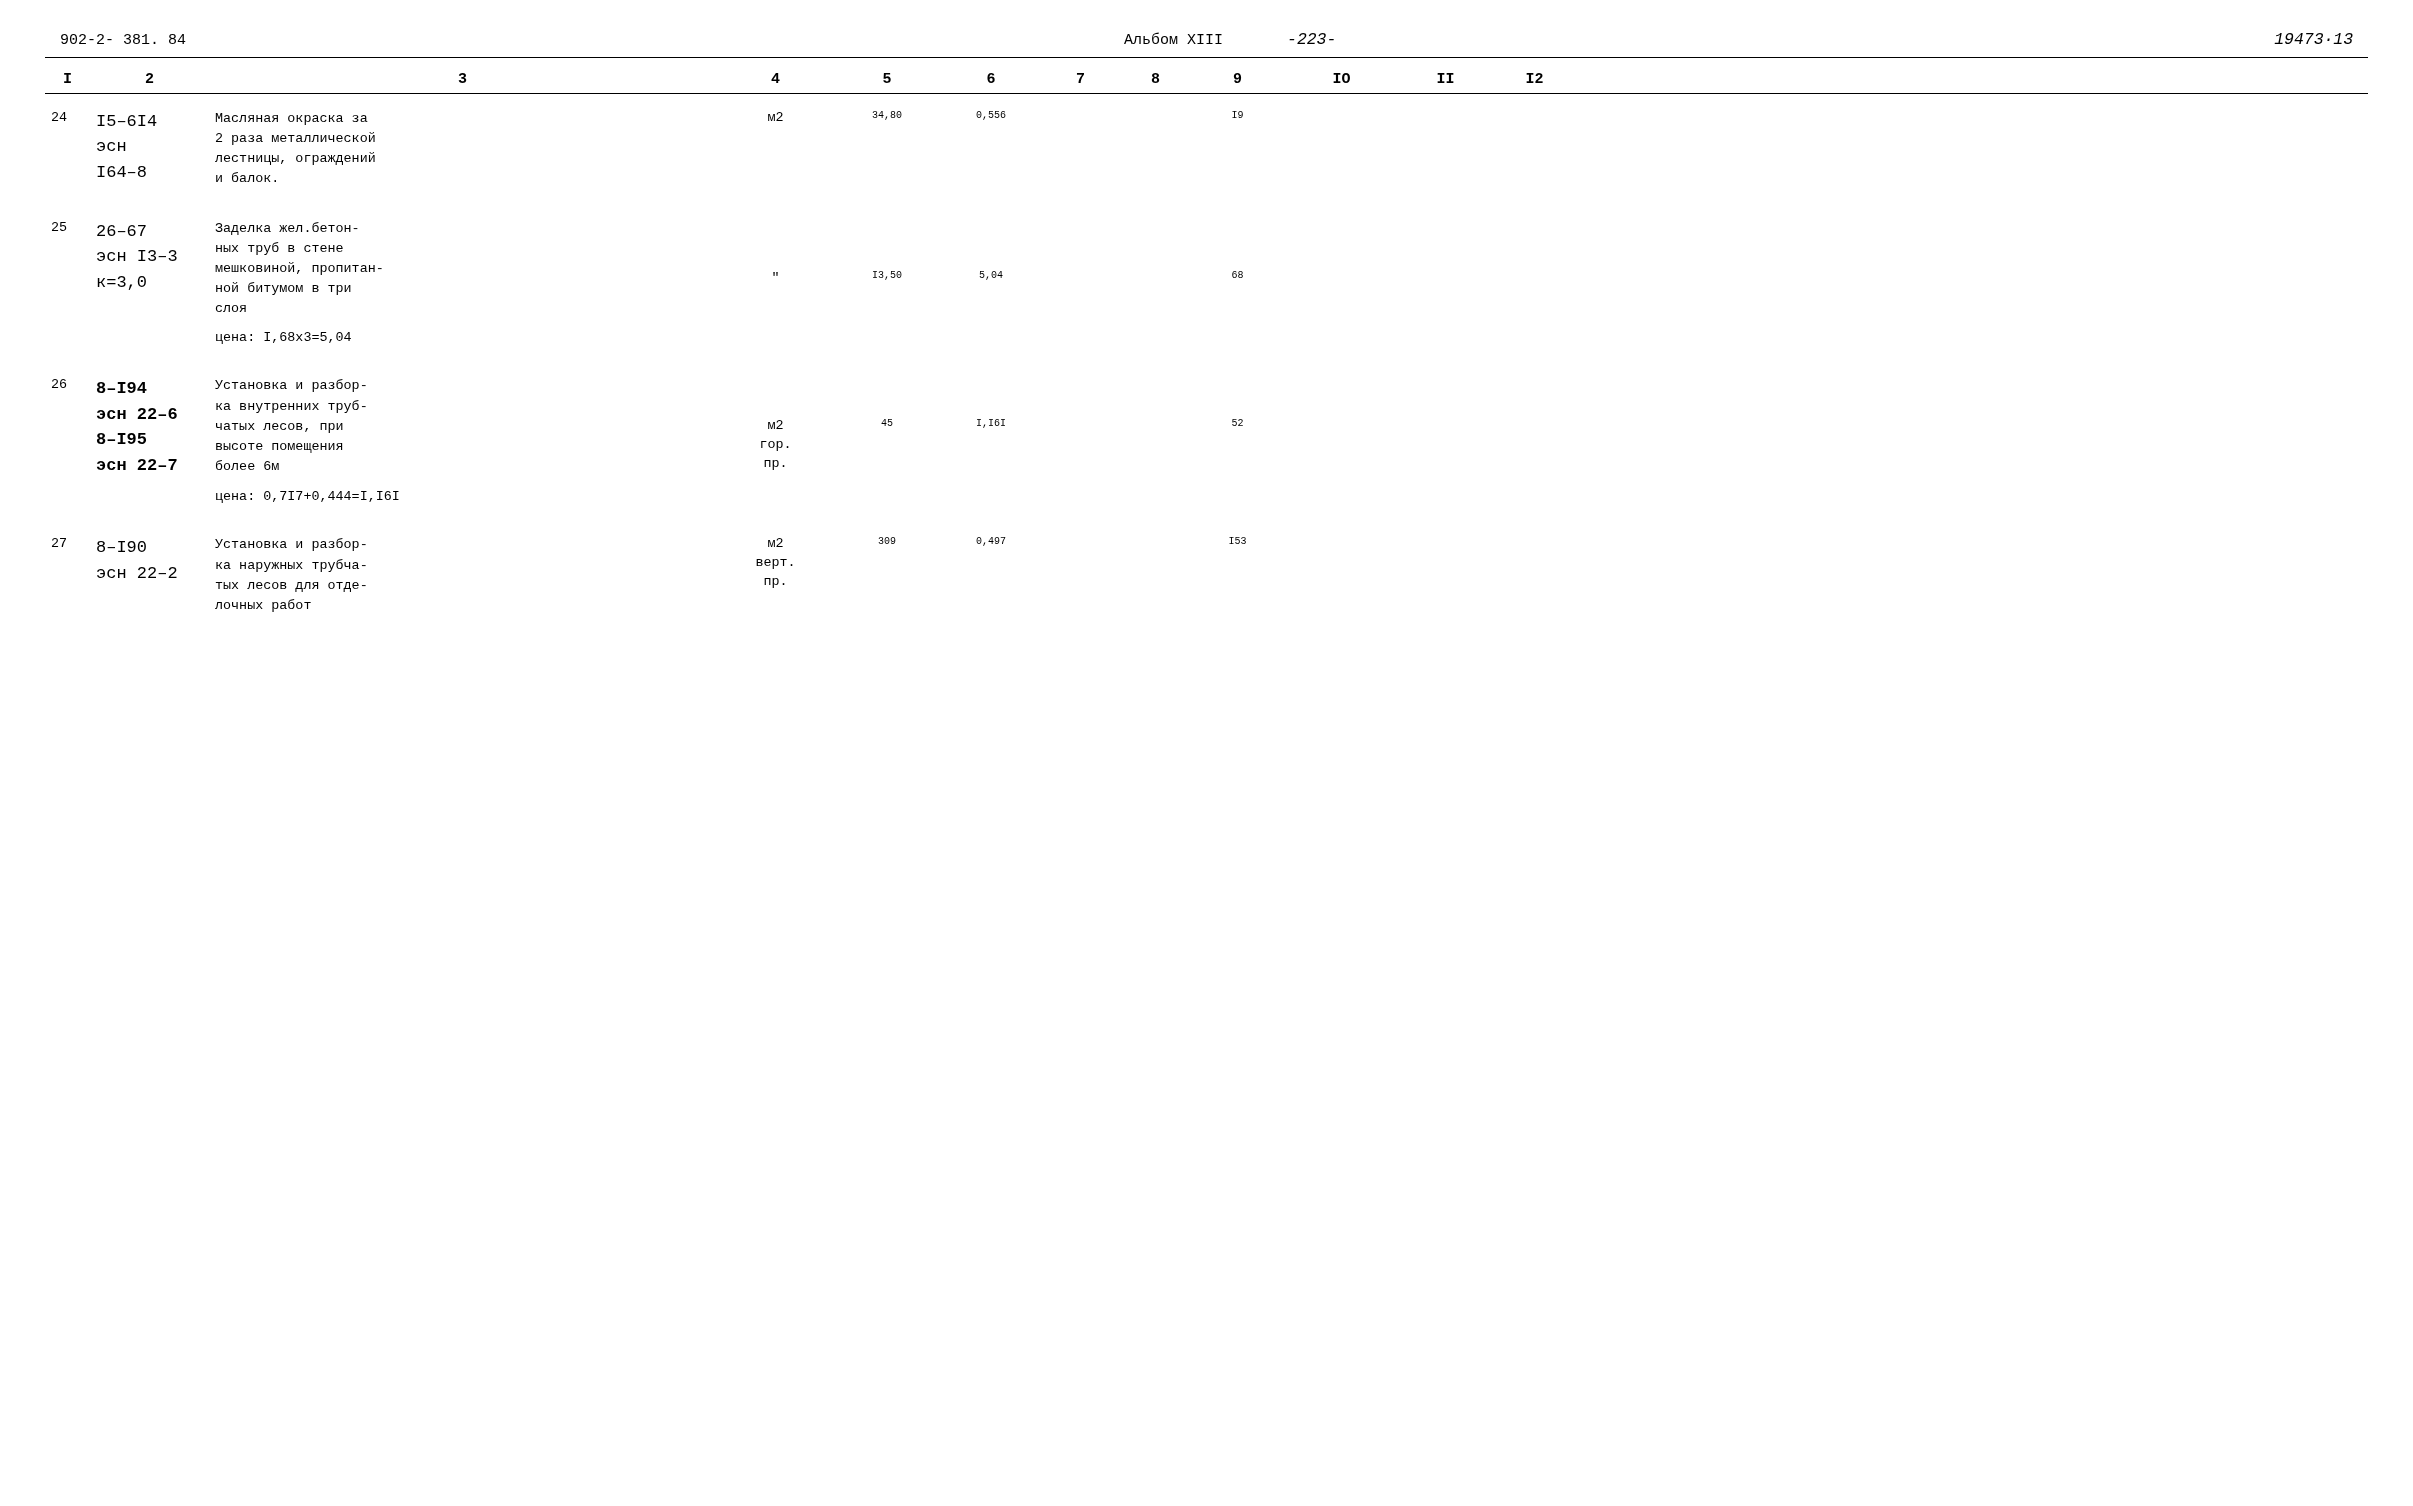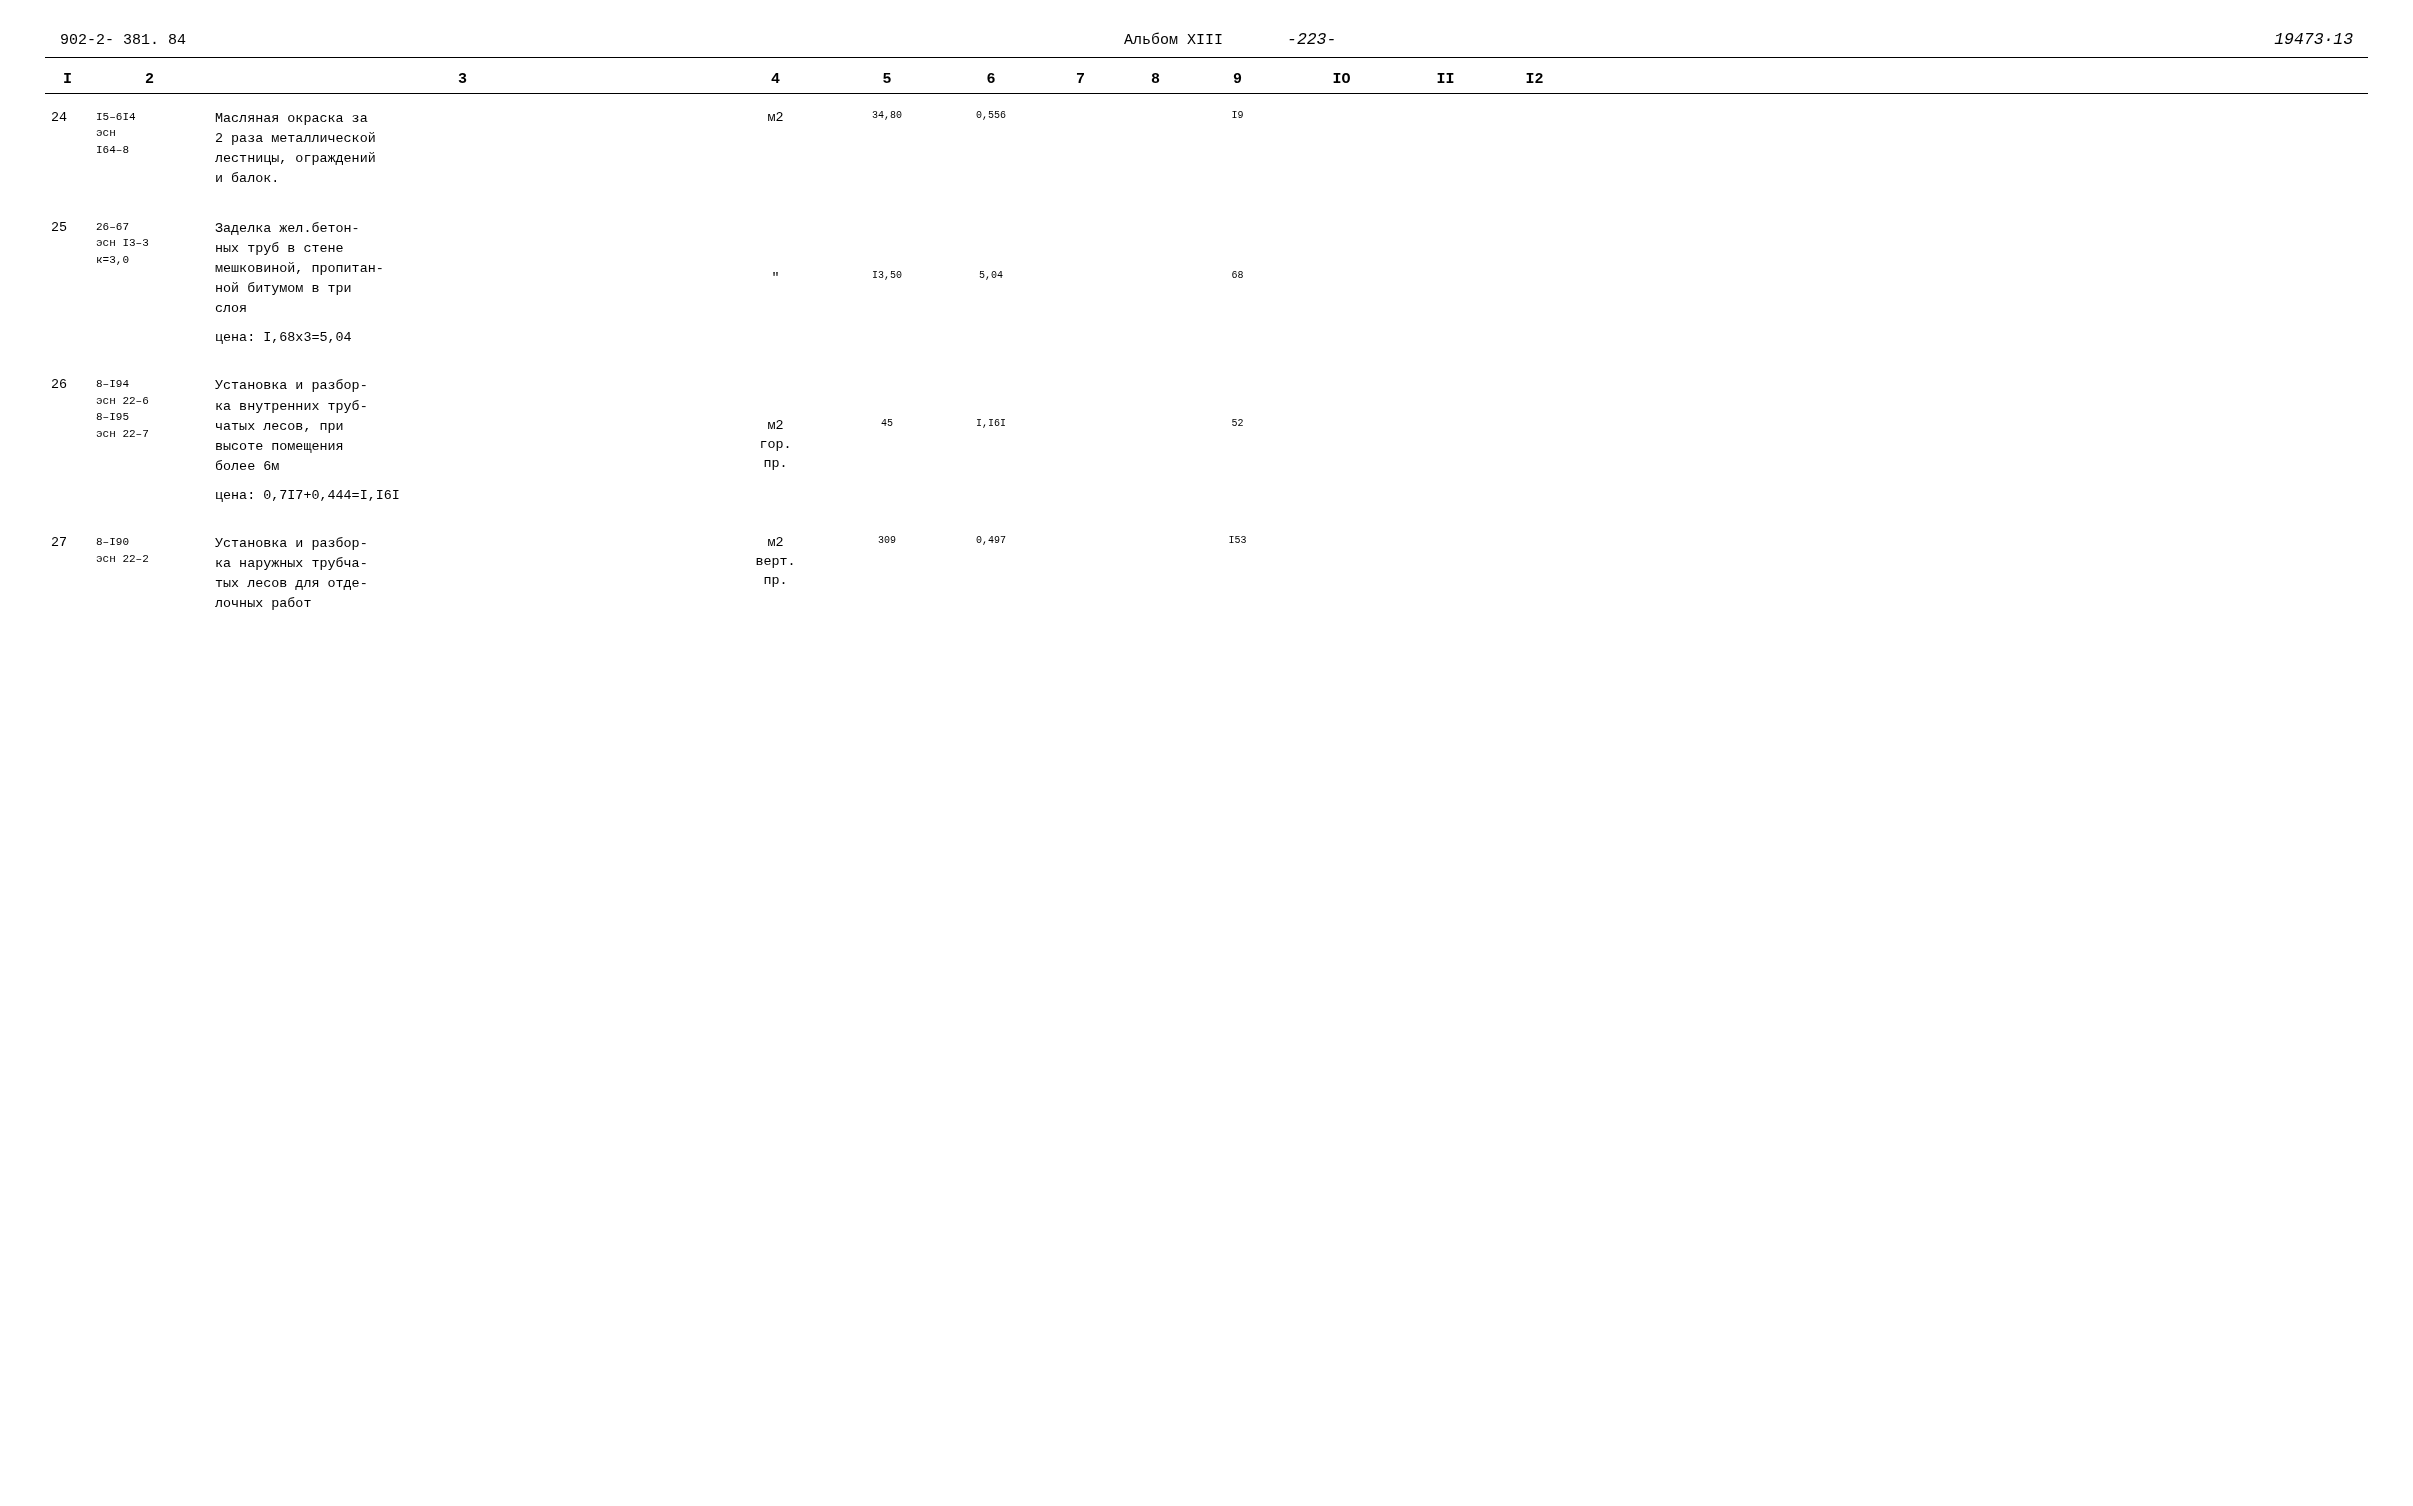--- a/index.html
+++ b/index.html
@@ -87,21 +87,21 @@
       font-size: 13.4px;
       line-height: 1.4;
     }
 
     .cell-num {
       text-align: left;
       font-size: 13.4px;
     }
 
     .cell-code {
-      font-size: 11px;
+      font-size: 17px;
       line-height: 1.5;
     }
 
     .cell-desc {
       font-size: 13.4px;
       line-height: 1.5;
     }
 
     .cell-unit {
       text-align: center;
@@ -206,21 +206,21 @@
     <div class="price-note">
       <div></div>
       <div></div>
       <div class="price-note-text">цена: I,68х3=5,04</div>
     </div>
   </div>
 
   <div class="entry-block">
     <div class="data-row">
       <div class="cell cell-num">26</div>
-      <div class="cell cell-code" style="white-space:pre-line;">8–I94
+      <div class="cell cell-code" style="white-space:pre-line;font-weight:bold;">8–I94
 эсн 22–6
 8–I95
 эсн 22–7</div>
       <div class="cell cell-desc" style="white-space:pre-line;">Установка и разбор-
 ка внутренних труб-
 чатых лесов, при
 высоте помещения
 более 6м</div>
       <div class="cell cell-unit" style="padding-top: 42px; white-space:pre-line;">м2
 гор.

